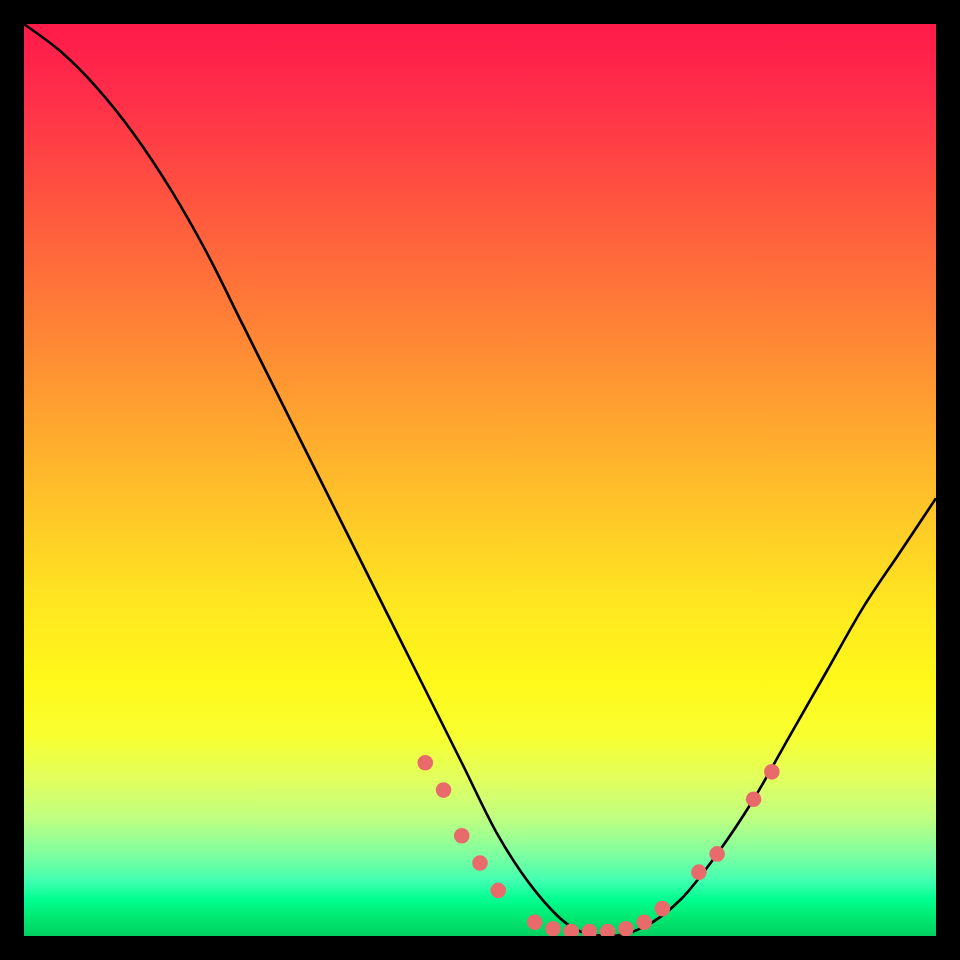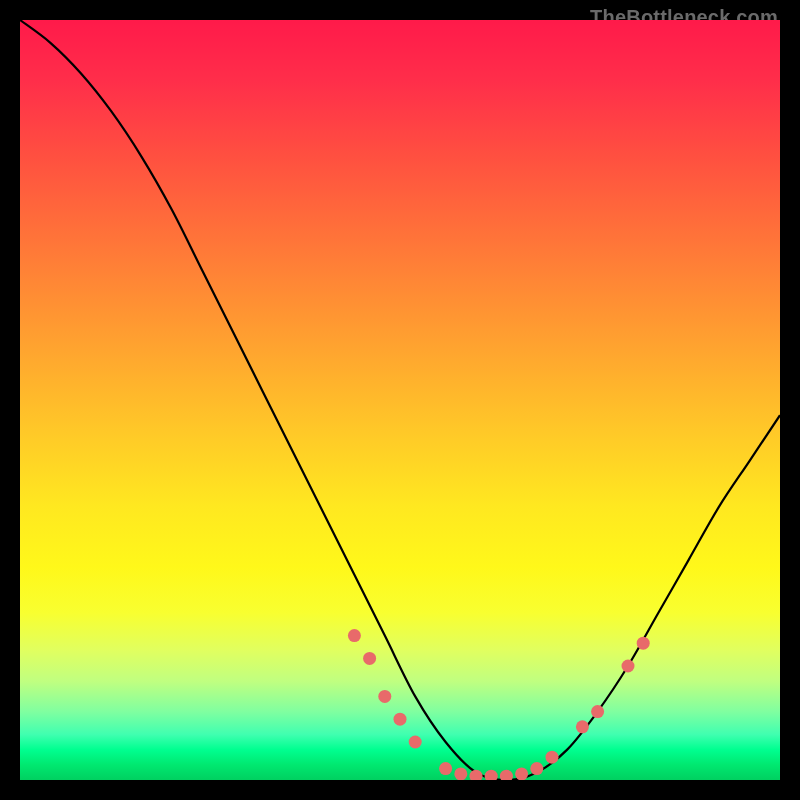--- a/index.html
+++ b/index.html
@@ -48,21 +48,20 @@
     left: 0;
     top: 0;
     width: 760px;
     height: 760px;
   }
 </style>
 </head>
 <body>
 
 <div class="container">
-  <div class="watermark">TheBottleneck.com</div>
   <div class="plot-area">
     <svg class="curve" viewBox="0 0 760 760">
       <g>
         <path id="main-curve" d="M 0,0 C 5.066666666666667,3.8000000000000114 20.266666666666666,13.933333333333414 30.400000000000002,22.800000000000068 C 40.53333333333334,31.66666666666672 50.66666666666667,41.79999999999993 60.800000000000004,53.19999999999993 C 70.93333333333334,64.59999999999992 81.06666666666666,77.2666666666667 91.2,91.20000000000005 C 101.33333333333334,105.1333333333334 111.46666666666667,120.33333333333341 121.60000000000001,136.80000000000007 C 131.73333333333335,153.26666666666674 141.86666666666667,171.00000000000003 152,190 C 162.13333333333333,208.99999999999997 172.26666666666668,230.53333333333327 182.4,250.79999999999995 C 192.53333333333333,271.0666666666666 202.66666666666669,291.33333333333337 212.8,311.6 C 222.93333333333334,331.8666666666667 233.0666666666667,352.1333333333333 243.20000000000002,372.4 C 253.33333333333334,392.66666666666663 263.46666666666664,412.93333333333334 273.59999999999997,433.2 C 283.7333333333333,453.46666666666664 293.8666666666667,473.73333333333335 304,494 C 314.1333333333333,514.2666666666667 324.26666666666665,534.5333333333333 334.4,554.8 C 344.5333333333333,575.0666666666666 354.6666666666667,595.3333333333334 364.8,615.6 C 374.93333333333334,635.8666666666667 385.06666666666666,658.6666666666666 395.2,676.4 C 405.3333333333333,694.1333333333333 415.4666666666667,709.3333333333334 425.6,722 C 435.73333333333335,734.6666666666666 445.8666666666667,746.0666666666666 456,752.4 C 466.1333333333333,758.7333333333333 476.2666666666667,760 486.40000000000003,760 C 496.53333333333336,760 506.66666666666674,757.4666666666667 516.8000000000001,752.4 C 526.9333333333334,747.3333333333333 537.0666666666666,739.7333333333333 547.1999999999999,729.6 C 557.3333333333333,719.4666666666667 567.4666666666667,705.5333333333333 577.6,691.6 C 587.7333333333333,677.6666666666667 597.8666666666667,662.4666666666667 608,646 C 618.1333333333333,629.5333333333333 628.2666666666667,610.5333333333333 638.4,592.8 C 648.5333333333333,575.0666666666666 658.6666666666666,557.3333333333334 668.8,539.6 C 678.9333333333333,521.8666666666667 689.0666666666667,502.8666666666667 699.2,486.40000000000003 C 709.3333333333334,469.9333333333334 719.4666666666667,456 729.6,440.8 C 739.7333333333333,425.6 754.9333333333334,402.8 760,395.2" stroke="#000" stroke-width="2.2" fill="none"></path>
       </g>
       <g id="markers-group">
           <circle cx="334.4" cy="615.6" r="6.5" fill="#e86a6a"></circle>
           <circle cx="349.6" cy="638.4" r="6.5" fill="#e86a6a"></circle>
           <circle cx="364.8" cy="676.4" r="6.5" fill="#e86a6a"></circle>
           <circle cx="380" cy="699.2" r="6.5" fill="#e86a6a"></circle>

